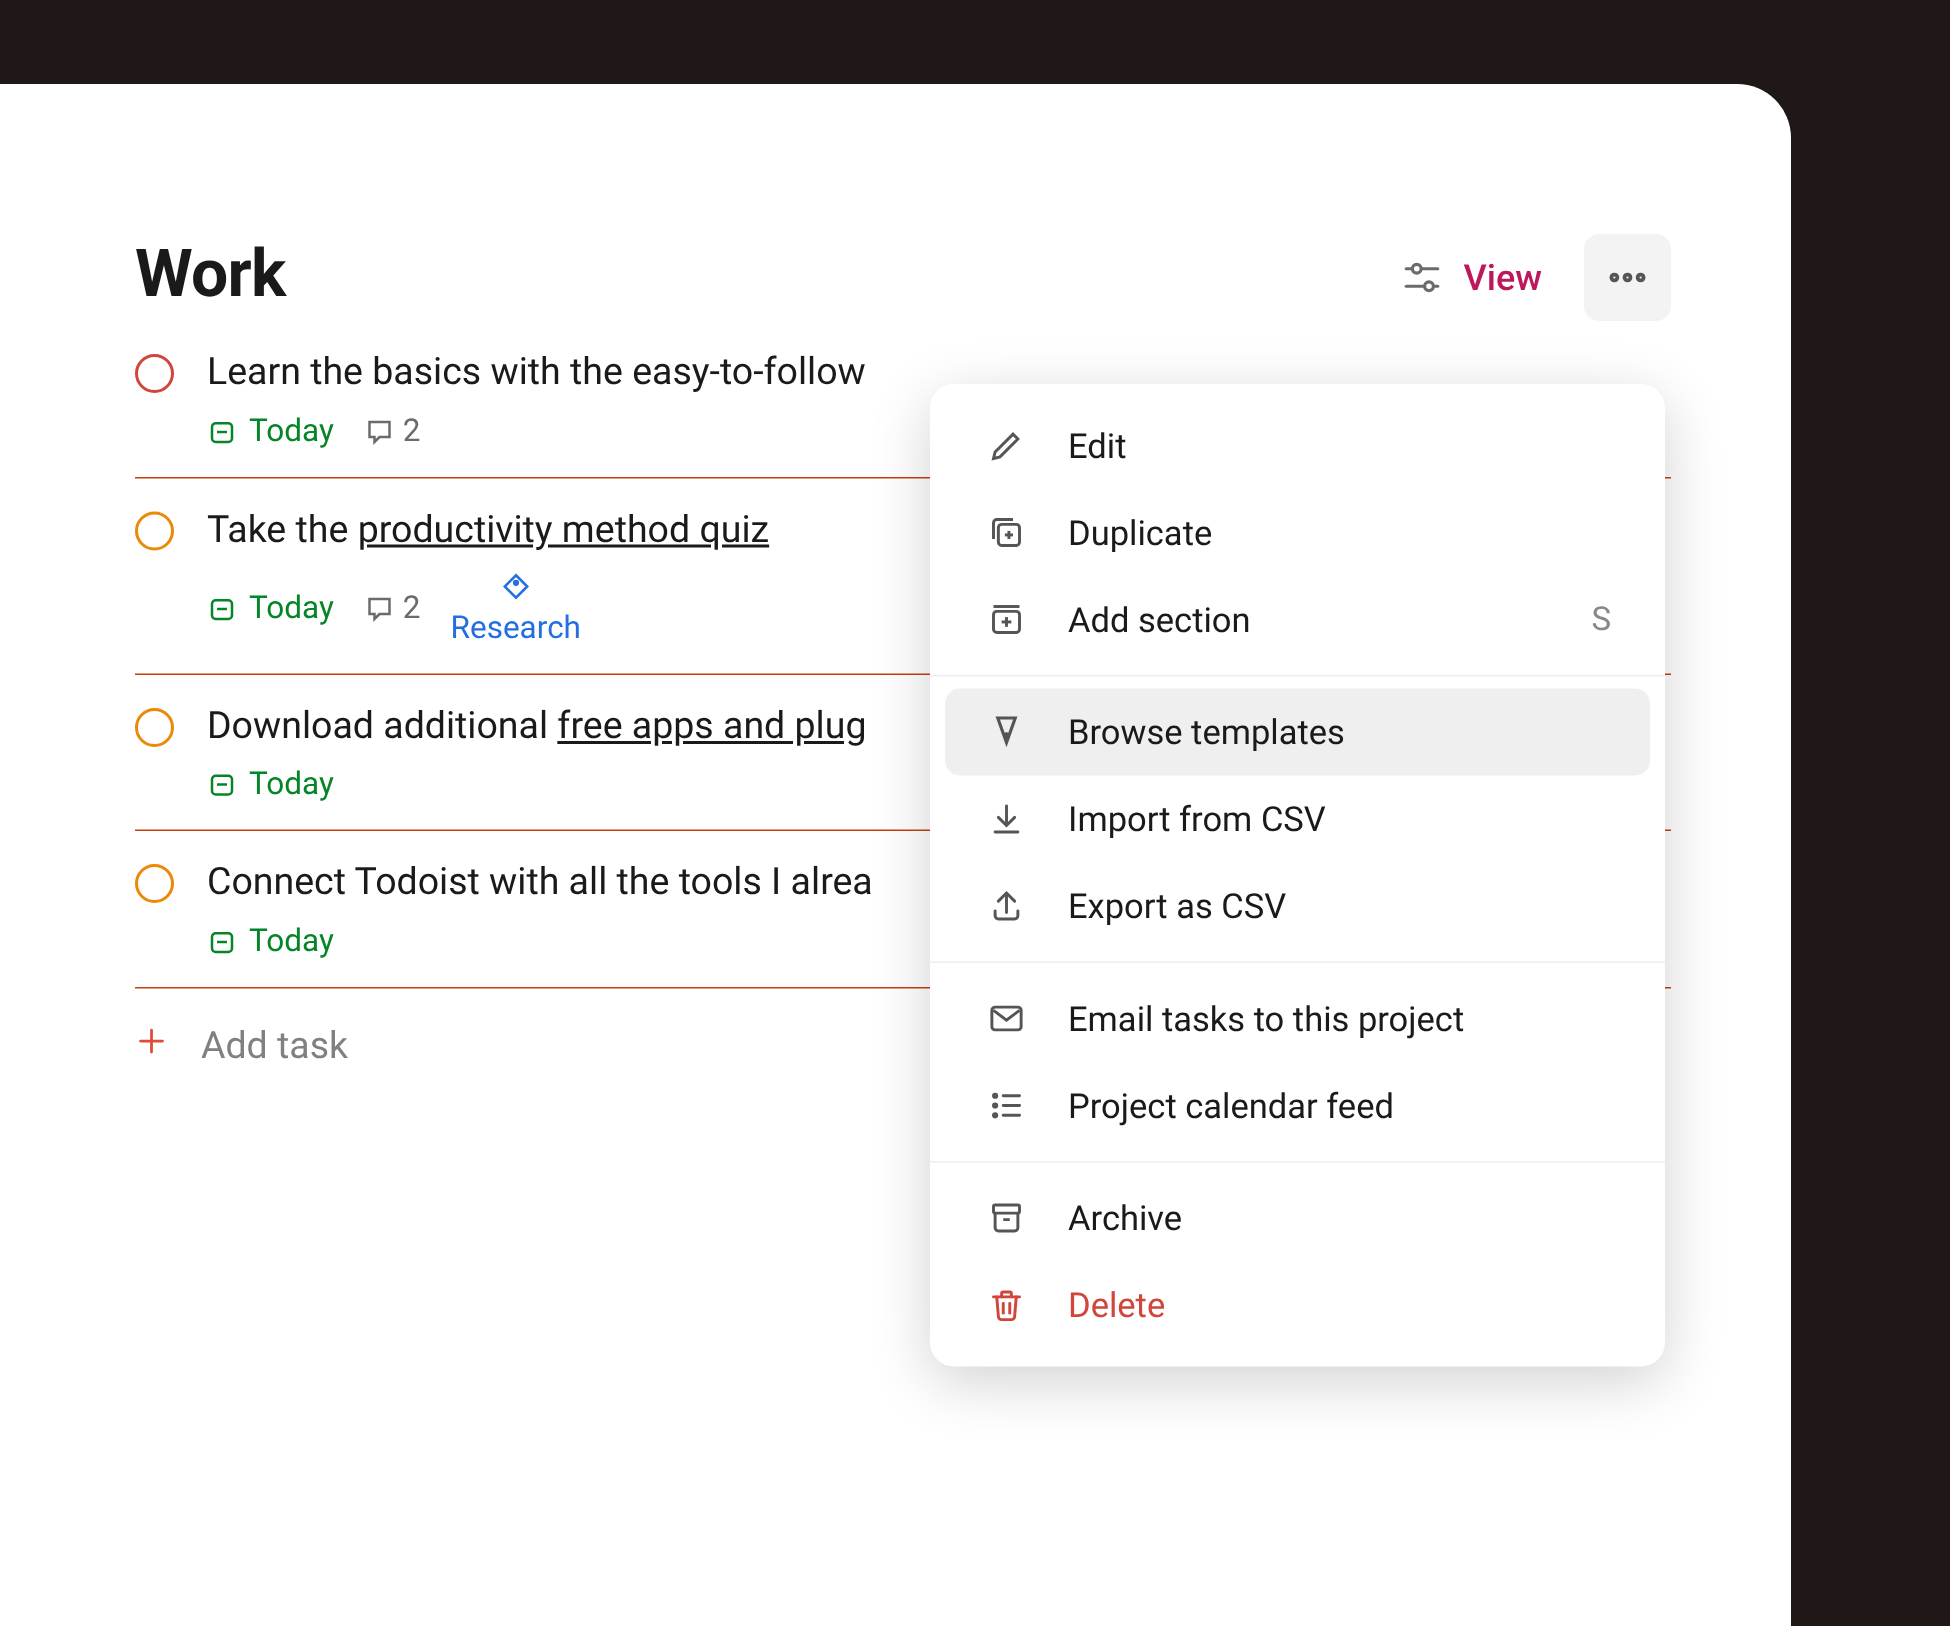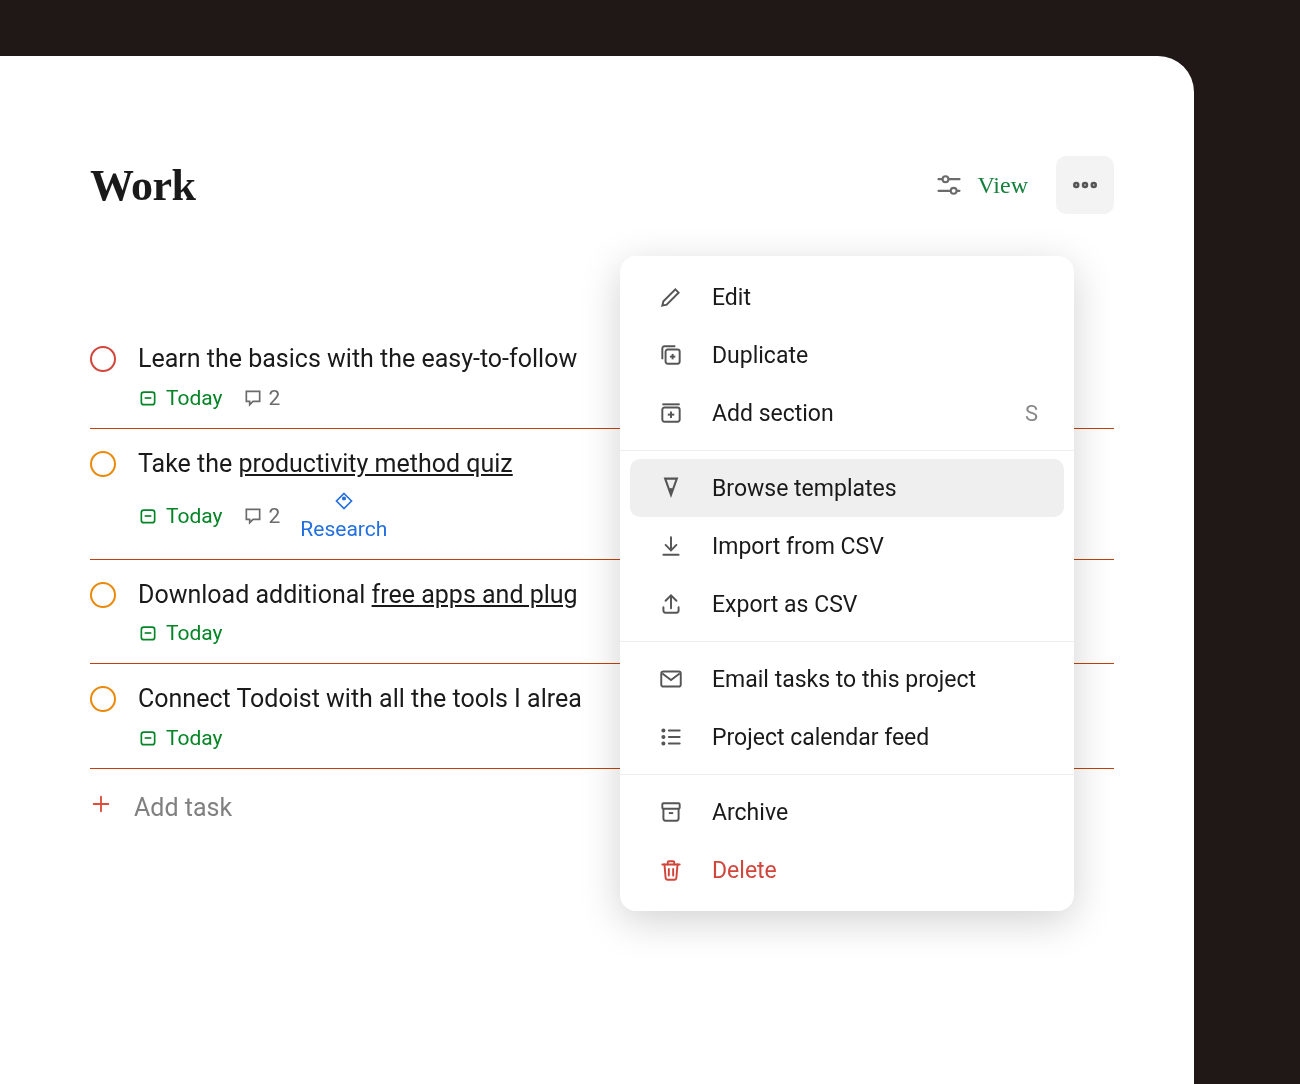--- a/index.html
+++ b/index.html
@@ -16,41 +16,39 @@
     top: 56px;
     left: 0;
     right: 106px;
     bottom: 0;
     background: #ffffff;
     border-top-right-radius: 36px;
     padding: 100px 80px 0 90px;
   }
   .header-row {
     display: flex;
-    align-items: center;
+    align-items: flex-start;
     justify-content: space-between;
-    margin-bottom: 110px;
-    font-family: Liberation Serif, serif;
   }
   .project-title {
     font-size: 44px;
     font-weight: 700;
     color: #1a1a1a;
     letter-spacing: -0.5px;
   }
   .header-actions {
     display: flex;
     align-items: center;
     gap: 28px;
   }
   .view-btn {
     display: flex;
     align-items: center;
     gap: 14px;
-    color: #15803d;
+    color: #be185d;
     font-size: 24px;
     font-weight: 500;
     cursor: pointer;
   }
   .more-btn {
     width: 58px;
     height: 58px;
     display: flex;
     align-items: center;
     justify-content: center;
@@ -118,21 +116,21 @@
     cursor: pointer;
   }
   .plus-icon { color: #dd4b39; }
   .add-task-text { font-size: 25px; color: #808080; }
 
   
   .dropdown {
     position: absolute;
     top: 200px;
     left: 620px;
-    width: 454px;
+    width: 490px;
     background: #ffffff;
     border-radius: 16px;
     box-shadow: 0 10px 40px rgba(0,0,0,0.18);
     padding: 12px 0;
   }
   .menu-item {
     display: flex;
     align-items: center;
     gap: 26px;
     padding: 14px 26px;

